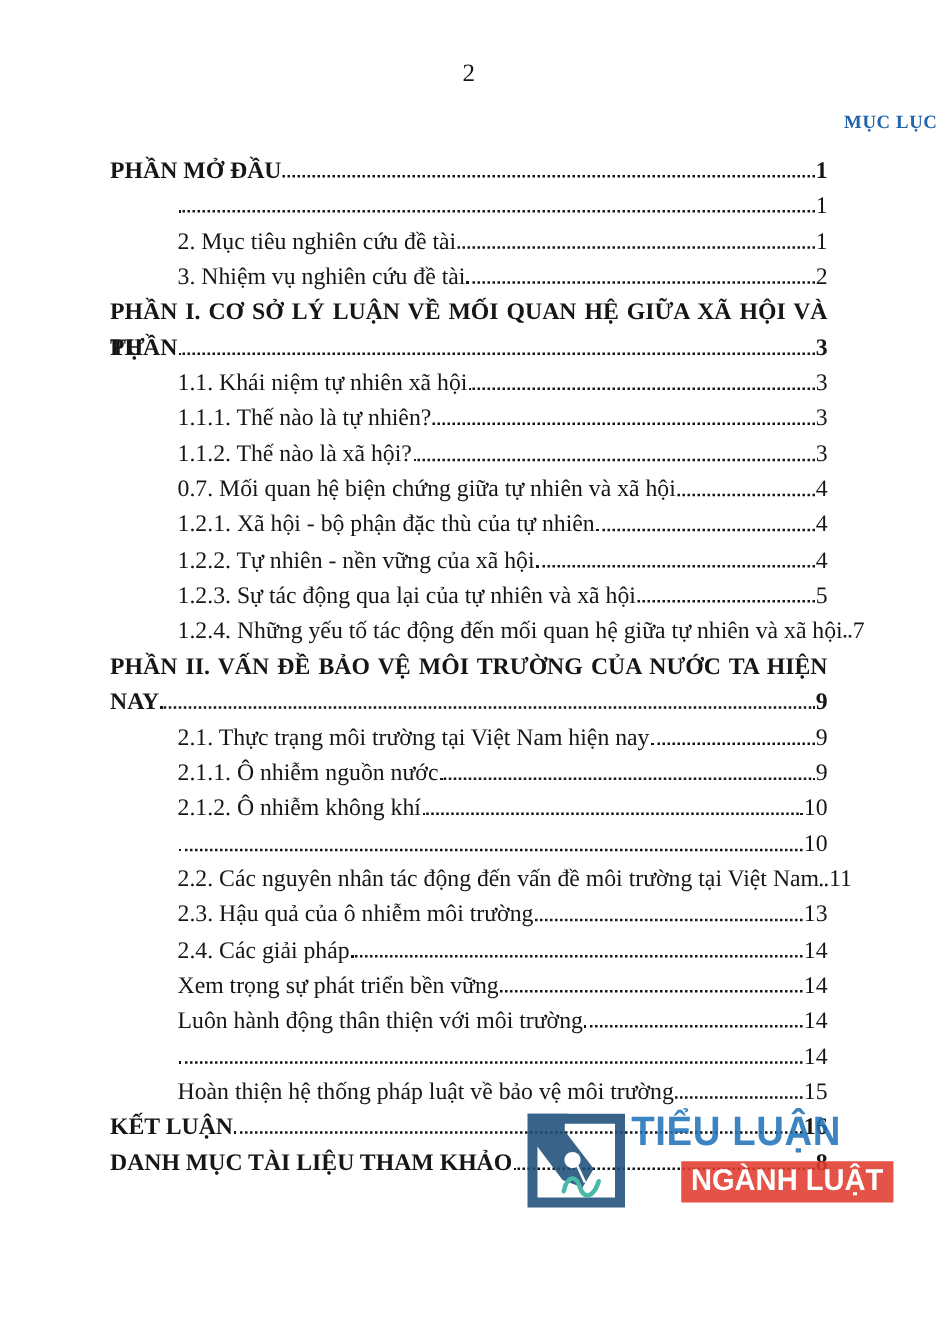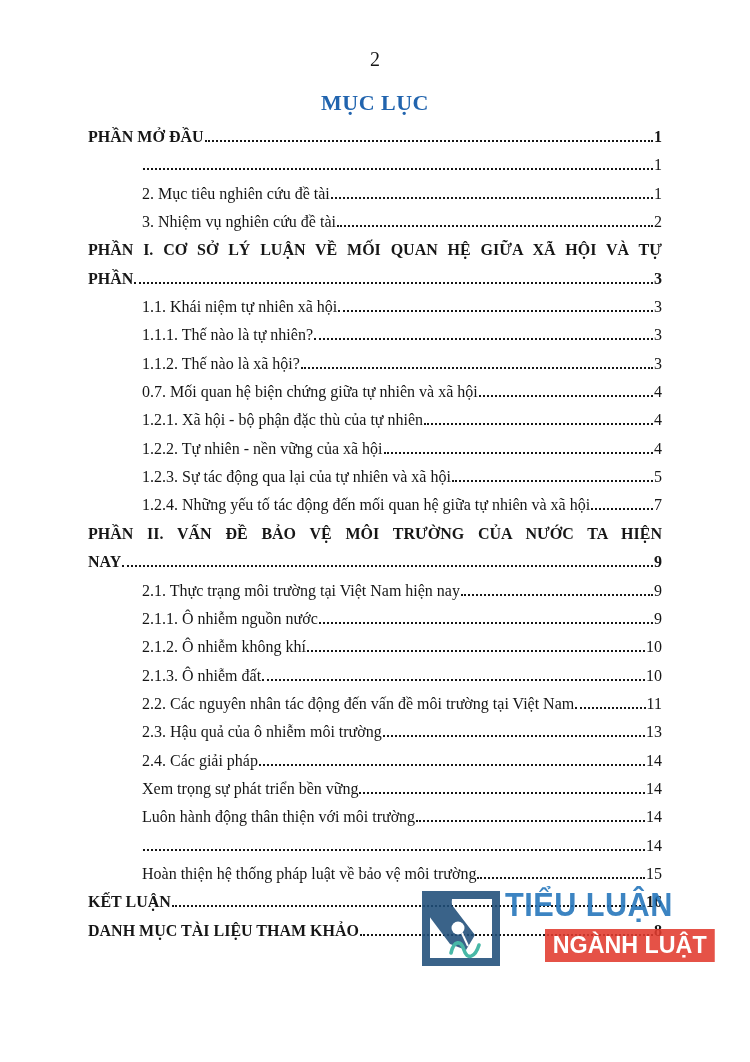--- a/index.html
+++ b/index.html
@@ -23,36 +23,36 @@
     width: 100%;
     text-align: center;
     font-size: 20px;
   }
   .toc-title {
     position: absolute;
     top: 90px;
     left: 0;
     width: 100%;
     margin: 0;
-    text-align: center;
-    font-size: 22px;
+    text-align: right;
+    font-size: 15px;
     font-weight: bold;
     letter-spacing: 0.5px;
   }
   .toc {
     position: absolute;
     top: 123px;
     left: 88px;
     width: 574px; 
   }
   .toc-row {
     display: flex;
     align-items: baseline;
     height: 28.35px;
-    font-size: 16px;
+    font-size: 19px;
     line-height: 28.35px;
     white-space: nowrap;
   }
   .toc-row.section { font-weight: bold; }
   .toc-row.sub { padding-left: 54px; }
   .toc-label { flex: 0 0 auto; }
   .toc-row.justify .toc-label {
     flex: 1 1 auto;
     text-align: justify;
     text-align-last: justify;
@@ -205,21 +205,20 @@
         <span class="toc-label">2.1.1. Ô nhiễm nguồn nước</span>
         <span class="toc-leader"></span>
         <span class="toc-page">9</span>
       </div>
       <div class="toc-row sub">
         <span class="toc-label">2.1.2. Ô nhiễm không khí</span>
         <span class="toc-leader"></span>
         <span class="toc-page">10</span>
       </div>
       <div class="toc-row sub">
-        <span class="toc-label">2.1.3. Ô nhiễm đất</span>
         <span class="toc-leader"></span>
         <span class="toc-page">10</span>
       </div>
       <div class="toc-row sub">
         <span class="toc-label">2.2. Các nguyên nhân tác động đến vấn đề môi trường tại Việt Nam</span>
         <span class="toc-leader"></span>
         <span class="toc-page">11</span>
       </div>
       <div class="toc-row sub">
         <span class="toc-label">2.3. Hậu quả của ô nhiễm môi trường</span>

